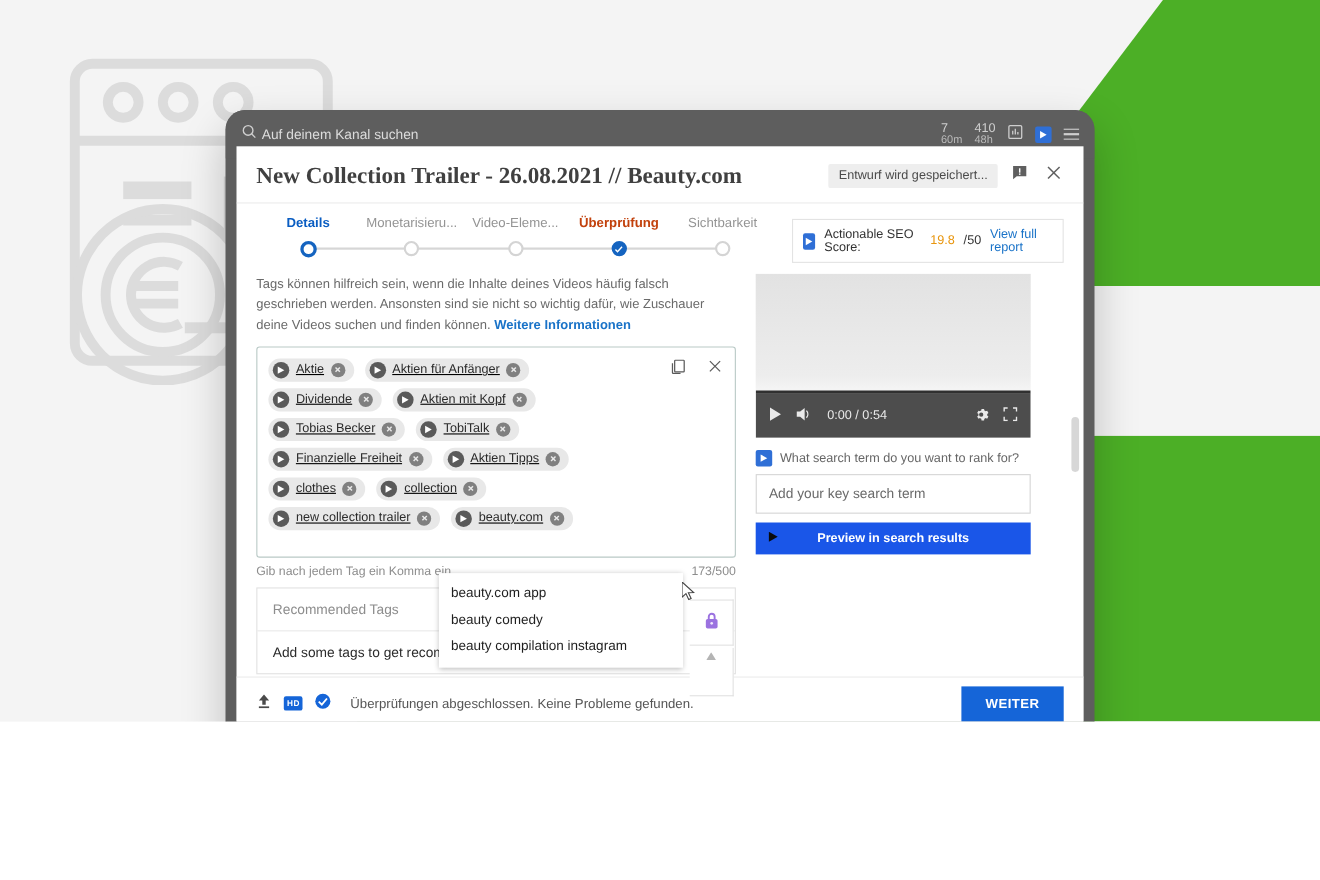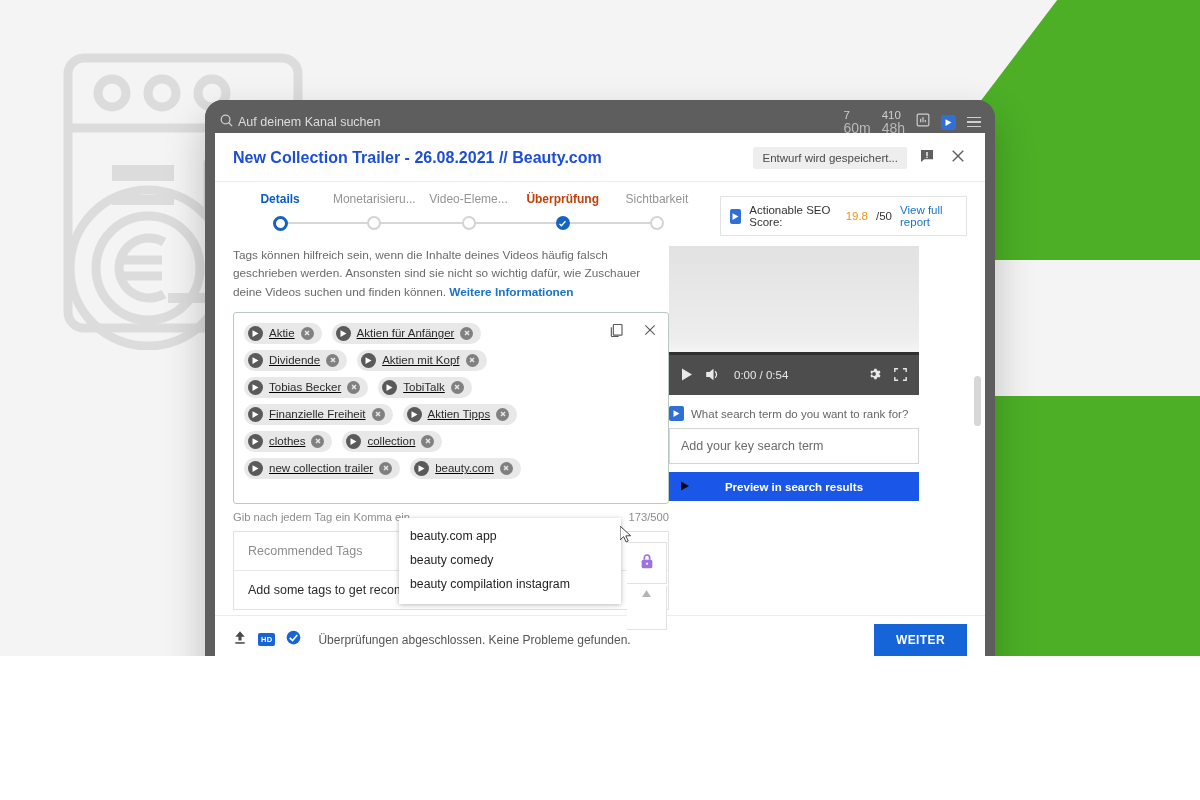--- a/index.html
+++ b/index.html
@@ -52,21 +52,21 @@
   }
   .yt-search-pill {
     flex: 1;
     display: flex; align-items: center; gap: 9px;
     margin-left: 4px;
   }
   .yt-search-pill .lbl { font-size: 12.5px; color: #dcdcdc; }
   .yt-stats { display: flex; align-items: center; gap: 11px; color: #cfcfcf; }
   .stat { text-align: left; line-height: 1.05; }
   .stat .big { font-size: 11.5px; display:block; }
-  .stat .small { font-size: 14px; display:block; color: #b9b9b9; text-align: center; }
+  .stat .small { font-size: 10px; display:block; color: #b9b9b9; }
   .tb-badge {
     width: 15px; height: 15px; background: #2f6fd6; border-radius: 2px;
     display:flex; align-items:center; justify-content:center;
   }
   .hamburger { display: flex; flex-direction: column; gap: 3px; }
   .hamburger i { display:block; width: 14px; height: 1.6px; background: #cfcfcf; }
 
   
   .dialog {
     position: absolute;
@@ -74,21 +74,21 @@
     width: 770px; height: 530px;
     background: #fff;
     display: flex; flex-direction: column;
     overflow: hidden;
   }
   .dlg-head {
     display: flex; align-items: center;
     padding: 14px 18px 12px 18px;
     border-bottom: 1px solid #ececec;
   }
-  .dlg-title { font-size: 16px; font-weight: 700; color: #1d4ed8; flex: 1; }
+  .dlg-title { font-size: 21px; font-weight: 700; color: #404040; flex: 1; font-family: Liberation Serif, serif; }
   .save-chip {
     background: #eeeeee; color: #4a4a4a;
     font-size: 11.5px; padding: 5px 9px; border-radius: 2px;
     margin-right: 12px; white-space: nowrap;
   }
   .feedback-ico { margin-right: 14px; cursor: pointer; }
   .close-ico { cursor: pointer; }
 
   
   .sub-head { display: flex; align-items: flex-start; padding: 8px 18px 0 18px; }
@@ -116,21 +116,21 @@
   .seo-box {
     width: 247px; margin-left: 16px; margin-top: 6px;
     border: 1px solid #e3e3e3; background: #fff;
     display: flex; align-items: center; gap: 8px;
     padding: 7px 9px; font-size: 11.5px; color: #333;
   }
   .seo-box .score { color: #e8960f; }
   .seo-box .report { margin-left: auto; color: #1a73c8; cursor: pointer; }
 
   
-  .dlg-body { flex: 1; display: flex; padding: 10px 18px 0 18px; position: relative; }
+  .dlg-body { flex: 1; display: flex; padding: 10px 18px 0 18px; gap: 18px; position: relative; }
   .col-left { width: 436px; position: relative; }
   .col-right { width: 250px; position: relative; }
 
   .help-text { font-size: 11.8px; color: #6a6a6a; line-height: 1.55; }
   .help-text a { color: #1a73c8; font-weight: 700; text-decoration: none; }
 
   .tag-box {
     margin-top: 11px;
     border: 1px solid #b9c9c6;
     border-radius: 3px;

